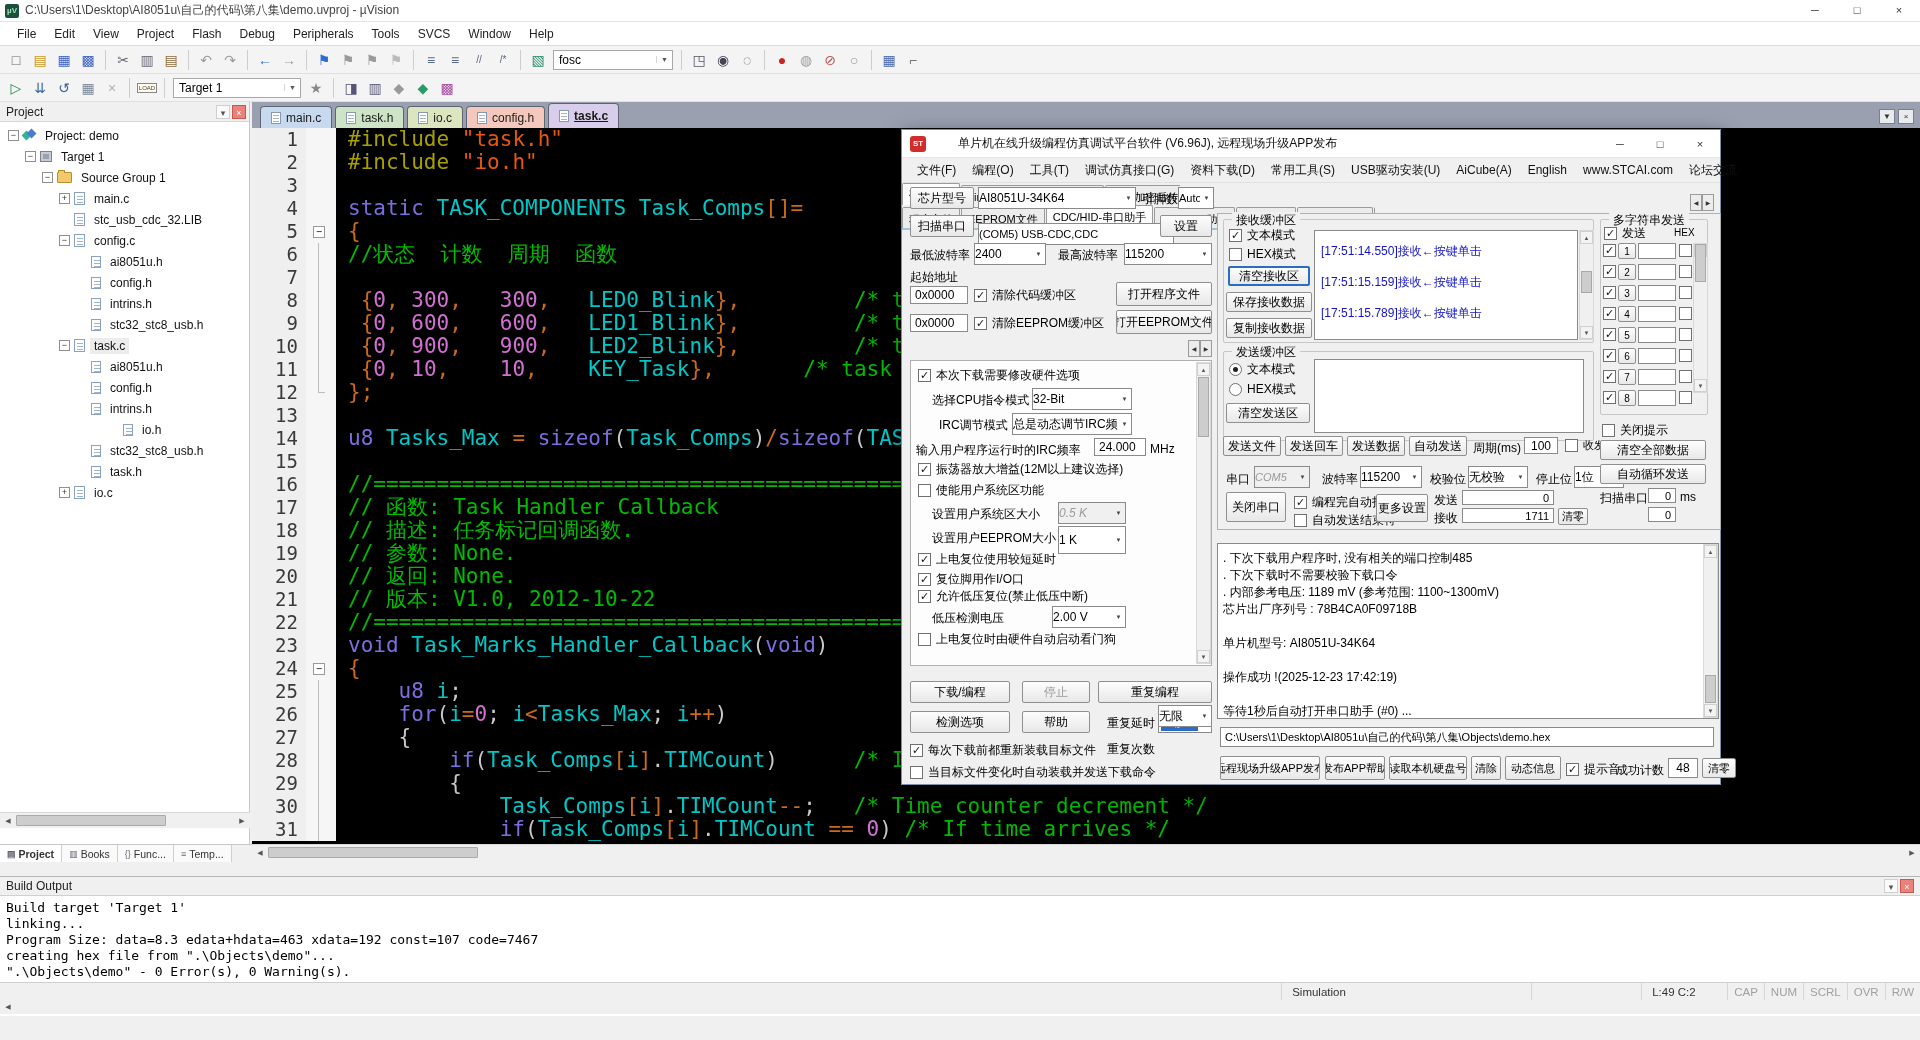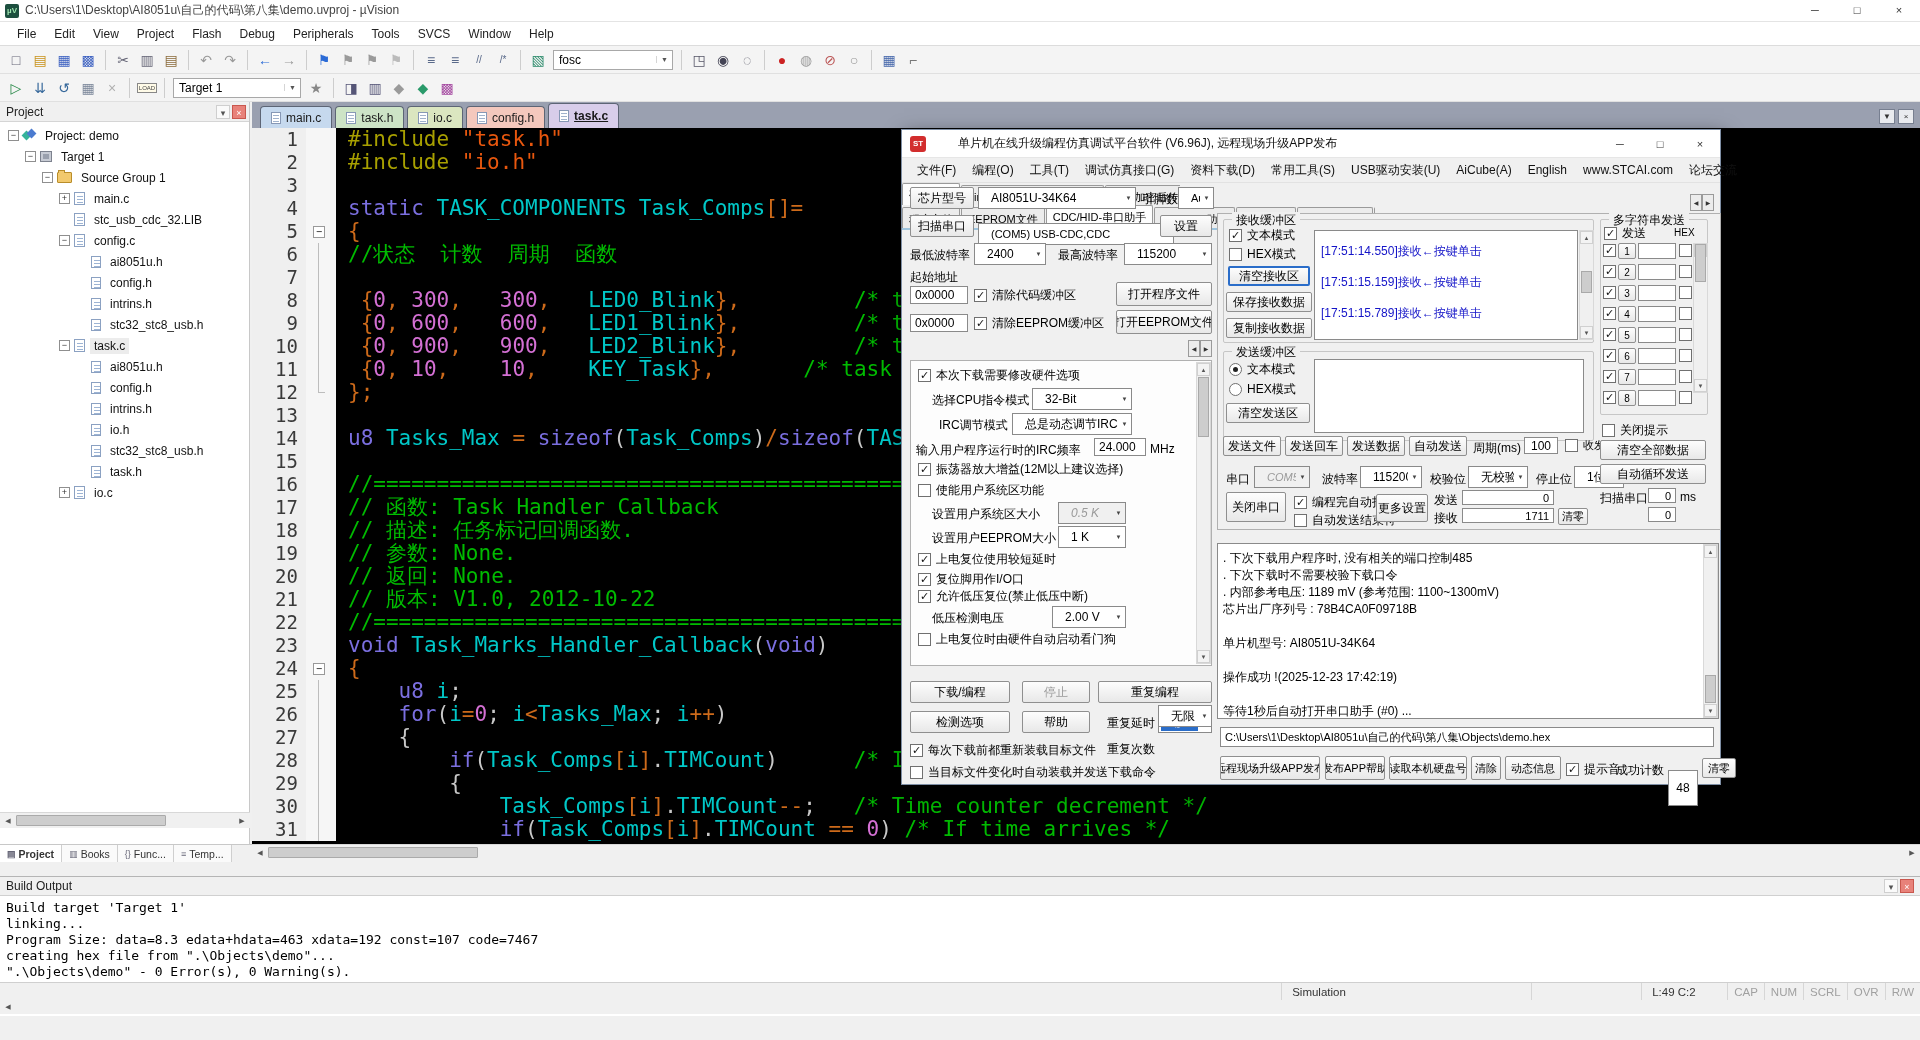--- a/index.html
+++ b/index.html
@@ -87,21 +87,21 @@
   #dtext{font-size:12px;color:#111;white-space:nowrap;margin-left:25px;}
   #dwb{margin-left:auto;display:flex;}
   .dwbtn{width:40px;height:26px;text-align:center;line-height:26px;font-size:11px;color:#333;}
   #dmenu{position:absolute;left:0;top:28px;right:0;height:25px;display:flex;align-items:center;padding-left:8px;gap:2px;background:#f0f0f0;border-bottom:1px solid #e2e2e2;}
   .dmi{font-size:12px;padding:2px 7px;white-space:nowrap;color:#111;}
   .dbtn{position:absolute;display:flex;align-items:center;justify-content:center;background:linear-gradient(#fdfdfd,#e8e8e8);border:1px solid #8f8f8f;font-size:12px;border-radius:2px;color:#000;white-space:nowrap;overflow:hidden;}
   .dbtn.dis{color:#9a9a9a;}
   .dbtn.foc{border:2px solid #2a6dc9;}
   .dlab{position:absolute;font-size:12px;white-space:nowrap;color:#000;}
   .dcombo{position:absolute;background:#fff;border:1px solid #8a8a8a;display:flex;align-items:center;font-size:12px;overflow:hidden;}
-  .dcombo .cv{flex:1;padding-left:12px;white-space:nowrap;overflow:hidden;}
+  .dcombo .cv{flex:1;padding-left:0;white-space:nowrap;overflow:hidden;}
   .dcombo .cv.sel{background:#2a6dc9;color:#fff;margin:2px 0 2px 2px;padding:0 2px;}
   .dcombo .ca{width:13px;text-align:center;font-size:6px;color:#444;flex:none;}
   .dcombo.dis{background:#f0f0f0;font-style:italic;}
   .dcombo.dis .cv{color:#9a9a9a;}
   .dfld{position:absolute;background:#fff;border:1px solid #8a8a8a;font-size:12px;display:flex;align-items:center;padding:0 4px;white-space:nowrap;overflow:hidden;}
   .dchk{position:absolute;display:flex;align-items:center;gap:5px;font-size:12px;white-space:nowrap;color:#000;}
   .dchk .bx{width:13px;height:13px;background:#fff;border:1px solid #707070;font-size:11px;line-height:11px;text-align:center;color:#111;flex:none;}
   .dchk .bx.rd{border-radius:50%;position:relative;}
   .dchk .bx.rd i{position:absolute;left:3px;top:3px;width:5px;height:5px;border-radius:50%;background:#222;}
   .dgrp{position:absolute;border:1px solid #c6c6c6;border-radius:2px;}
@@ -309,21 +309,21 @@
         </span>
         <span class="lbl">config.h</span>
       </div>
       <div class="trow" style="padding-left: 76px;">
         <span class="espc"></span>
         <span class="ticon i-fh">
           <i></i>
         </span>
         <span class="lbl">intrins.h</span>
       </div>
-      <div class="trow" style="padding-left: 76px;">
+      <div class="trow" style="padding-left: 76px; margin-left: 32px;">
         <span class="espc"></span>
         <span class="ticon i-fh">
           <i></i>
         </span>
         <span class="lbl">io.h</span>
       </div>
       <div class="trow" style="padding-left: 76px;">
         <span class="espc"></span>
         <span class="ticon i-fh">
           <i></i>
@@ -698,21 +698,21 @@
       <div class="dchk" style="left: 16px; top: 299px;">
         <span class="bx"></span>
         <span>使能用户系统区功能</span>
       </div>
       <div class="dlab" style="left: 30px; top: 323px;">设置用户系统区大小</div>
       <div class="dcombo dis" style="left: 156px; top: 319px; width: 68px; height: 22px;">
         <span class="cv">0.5 K</span>
         <span class="ca">▼</span>
       </div>
       <div class="dlab" style="left: 30px; top: 347px;">设置用户EEPROM大小</div>
-      <div class="dcombo" style="left: 156px; top: 343px; width: 68px; height: 22px; justify-content: center;">
+      <div class="dcombo" style="left: 156px; top: 343px; width: 68px; height: 28px; justify-content: center;">
         <span class="cv">1  K</span>
         <span class="ca">▼</span>
       </div>
       <div class="dchk" style="left: 16px; top: 368px;">
         <span class="bx">✓</span>
         <span>上电复位使用较短延时</span>
       </div>
       <div class="dchk" style="left: 16px; top: 388px;">
         <span class="bx">✓</span>
         <span>复位脚用作I/O口</span>
@@ -951,21 +951,21 @@
       <div class="dbtn" style="left: 318px; top: 573px; width: 100px; height: 24px; font-size: 11px;">远程现场升级APP发布</div>
       <div class="dbtn" style="left: 423px; top: 573px; width: 60px; height: 24px; font-size: 11px;">发布APP帮助</div>
       <div class="dbtn" style="left: 487px; top: 573px; width: 78px; height: 24px; font-size: 11px;">读取本机硬盘号</div>
       <div class="dbtn" style="left: 569px; top: 573px; width: 30px; height: 24px; font-size: 11px;">清除</div>
       <div class="dbtn" style="left: 603px; top: 573px; width: 56px; height: 24px; font-size: 11px;">动态信息</div>
       <div class="dchk" style="left: 664px; top: 578px;">
         <span class="bx">✓</span>
         <span>提示音</span>
       </div>
       <div class="dlab" style="left: 714px; top: 579px;">成功计数</div>
-      <div class="dfld" style="left: 766px; top: 575px; width: 30px; height: 36px; justify-content: center; margin-top: 12px;">48</div>
+      <div class="dfld" style="left: 766px; top: 575px; width: 30px; height: 20px; justify-content: center;">48</div>
       <div class="dbtn" style="left: 800px; top: 575px; width: 34px; height: 20px; font-size: 11px;">清零</div>
     </div>
 </div>
 
 <div id="bo">
   <div id="bohdr">
     <span>Build Output</span>
     <span class="hb">
       <span class="hbx">▾</span>
       <span class="hbx red">×</span>

